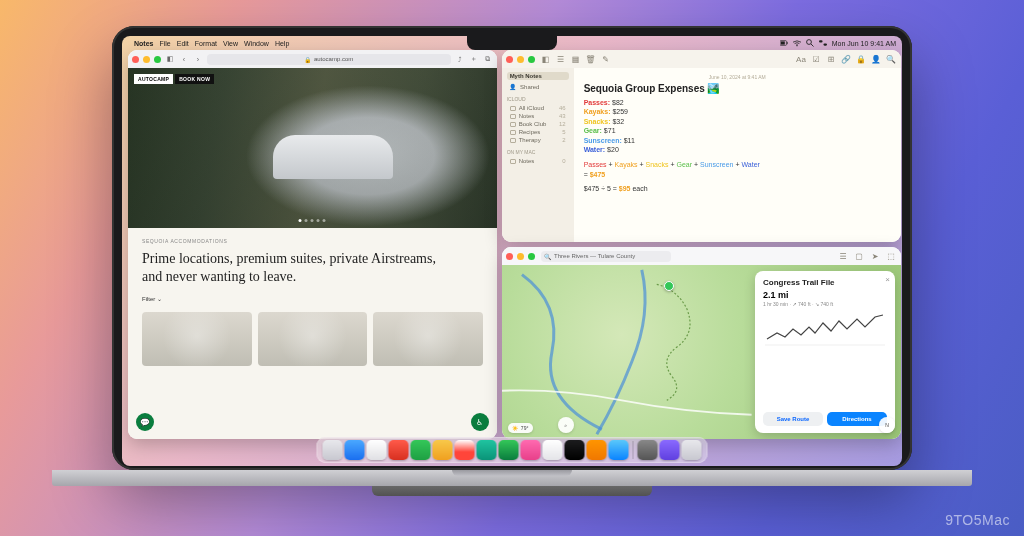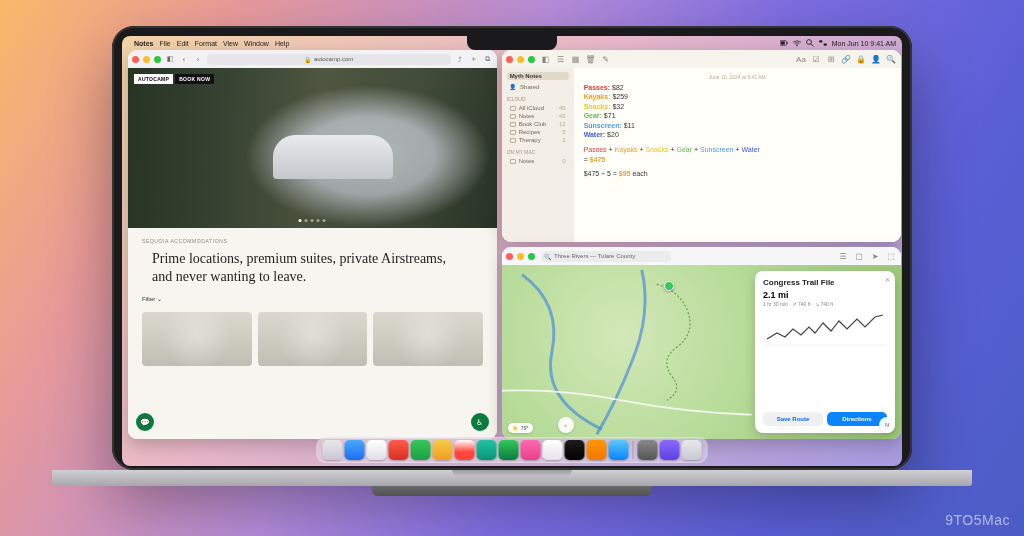--- a/index.html
+++ b/index.html
@@ -35,21 +35,21 @@
 .hero { height:160px; background: linear-gradient(rgba(20,30,20,.15),rgba(20,30,20,.25)), radial-gradient(ellipse 60% 80% at 65% 55%, #d8dce0 0%, #c8ccd0 30%, transparent 55%), linear-gradient(100deg,#2a3826 0%,#3d4a38 25%,#5a6048 50%,#4a5440 75%,#2f3a2c 100%); position:relative; }
 .hero .trailer { position:absolute; right:28%; top:42%; width:120px; height:44px; background:linear-gradient(#e8eaec,#c4c8cc); border-radius:22px 22px 4px 4px; }
 .brand-pill { position:absolute; top:6px; left:6px; display:flex; gap:2px; }
 .brand-pill span { background:#fff; padding:2px 4px; font-size:5px; font-weight:700; letter-spacing:.3px; }
 .brand-pill span:last-child { background:#111; color:#fff; }
 .hero-dots { position:absolute; bottom:6px; left:50%; transform:translateX(-50%); display:flex; gap:3px; }
 .hero-dots i{width:3px;height:3px;border-radius:50%;background:rgba(255,255,255,.5)}
 .hero-dots i.on{background:#fff}
 .sf-content { padding:10px 14px; }
 .eyebrow { font-size:5px; letter-spacing:.6px; color:#888; text-transform:uppercase; margin-bottom:6px; }
-.headline { font-size:14px; line-height:1.25; color:#222; font-weight:400; font-family: Georgia, serif; max-width: 300px; margin-left: 10px; }
+.headline { font-size:14px; line-height:1.25; color:#222; font-weight:400; font-family: Georgia, serif; max-width: 300px; }
 .filter { margin-top:10px; font-size:6px; color:#333; }
 .thumbs { display:flex; gap:6px; margin-top:10px; }
 .thumb { flex:1; height:54px; border-radius:4px; background:linear-gradient(#dcd8cf,#c0beb4); position:relative; overflow:hidden; }
 .thumb::after{content:"";position:absolute;inset:0;background:radial-gradient(circle at 50% 45%,rgba(255,255,255,.35),transparent 55%);}
 .fab { position:absolute; width:18px; height:18px; border-radius:50%; background:#0a7d3e; display:flex; align-items:center;justify-content:center; color:#fff; font-size:8px; }
 .fab-l{bottom:8px;left:8px}.fab-r{bottom:8px;right:8px}
 
 
 .notes-top { height:18px; background:#f6f3ec; display:flex; align-items:center; padding:0 4px; gap:3px; }
 .nt-ico { width:12px; height:12px; border-radius:3px; display:flex; align-items:center; justify-content:center; color:#8a8578; font-size:8px; }
@@ -255,20 +255,21 @@
                   <div class="row">
                     <span class="ficon"></span>
                     <span>Notes</span>
                     <span class="cnt">0</span>
                   </div>
                 </div>
               <div class="foot">⊕ <span>New Folder</span></div>
             </div>
             <div class="notes-main">
               <div class="note-date">June 10, 2024 at 9:41 AM</div>
+              <div class="note-title">Sequoia Group Expenses 🏞️</div>
               <div id="expenses">
                   <div class="exp-line"><b class="c-pass">Passes:</b> $82</div>
                   <div class="exp-line"><b class="c-kay">Kayaks:</b> $259</div>
                   <div class="exp-line"><b class="c-sna">Snacks:</b> $32</div>
                   <div class="exp-line"><b class="c-gear">Gear:</b> $71</div>
                   <div class="exp-line"><b class="c-sun">Sunscreen:</b> $11</div>
                   <div class="exp-line"><b class="c-wat">Water:</b> $20</div>
                 </div>
               <div class="calc">
                 <div><span id="sumline"><span class="c-pass">Passes</span> + <span class="c-kay">Kayaks</span> + <span class="c-sna">Snacks</span> + <span class="c-gear">Gear</span> + <span class="c-sun">Sunscreen</span> + <span class="c-wat">Water</span></span></div>

